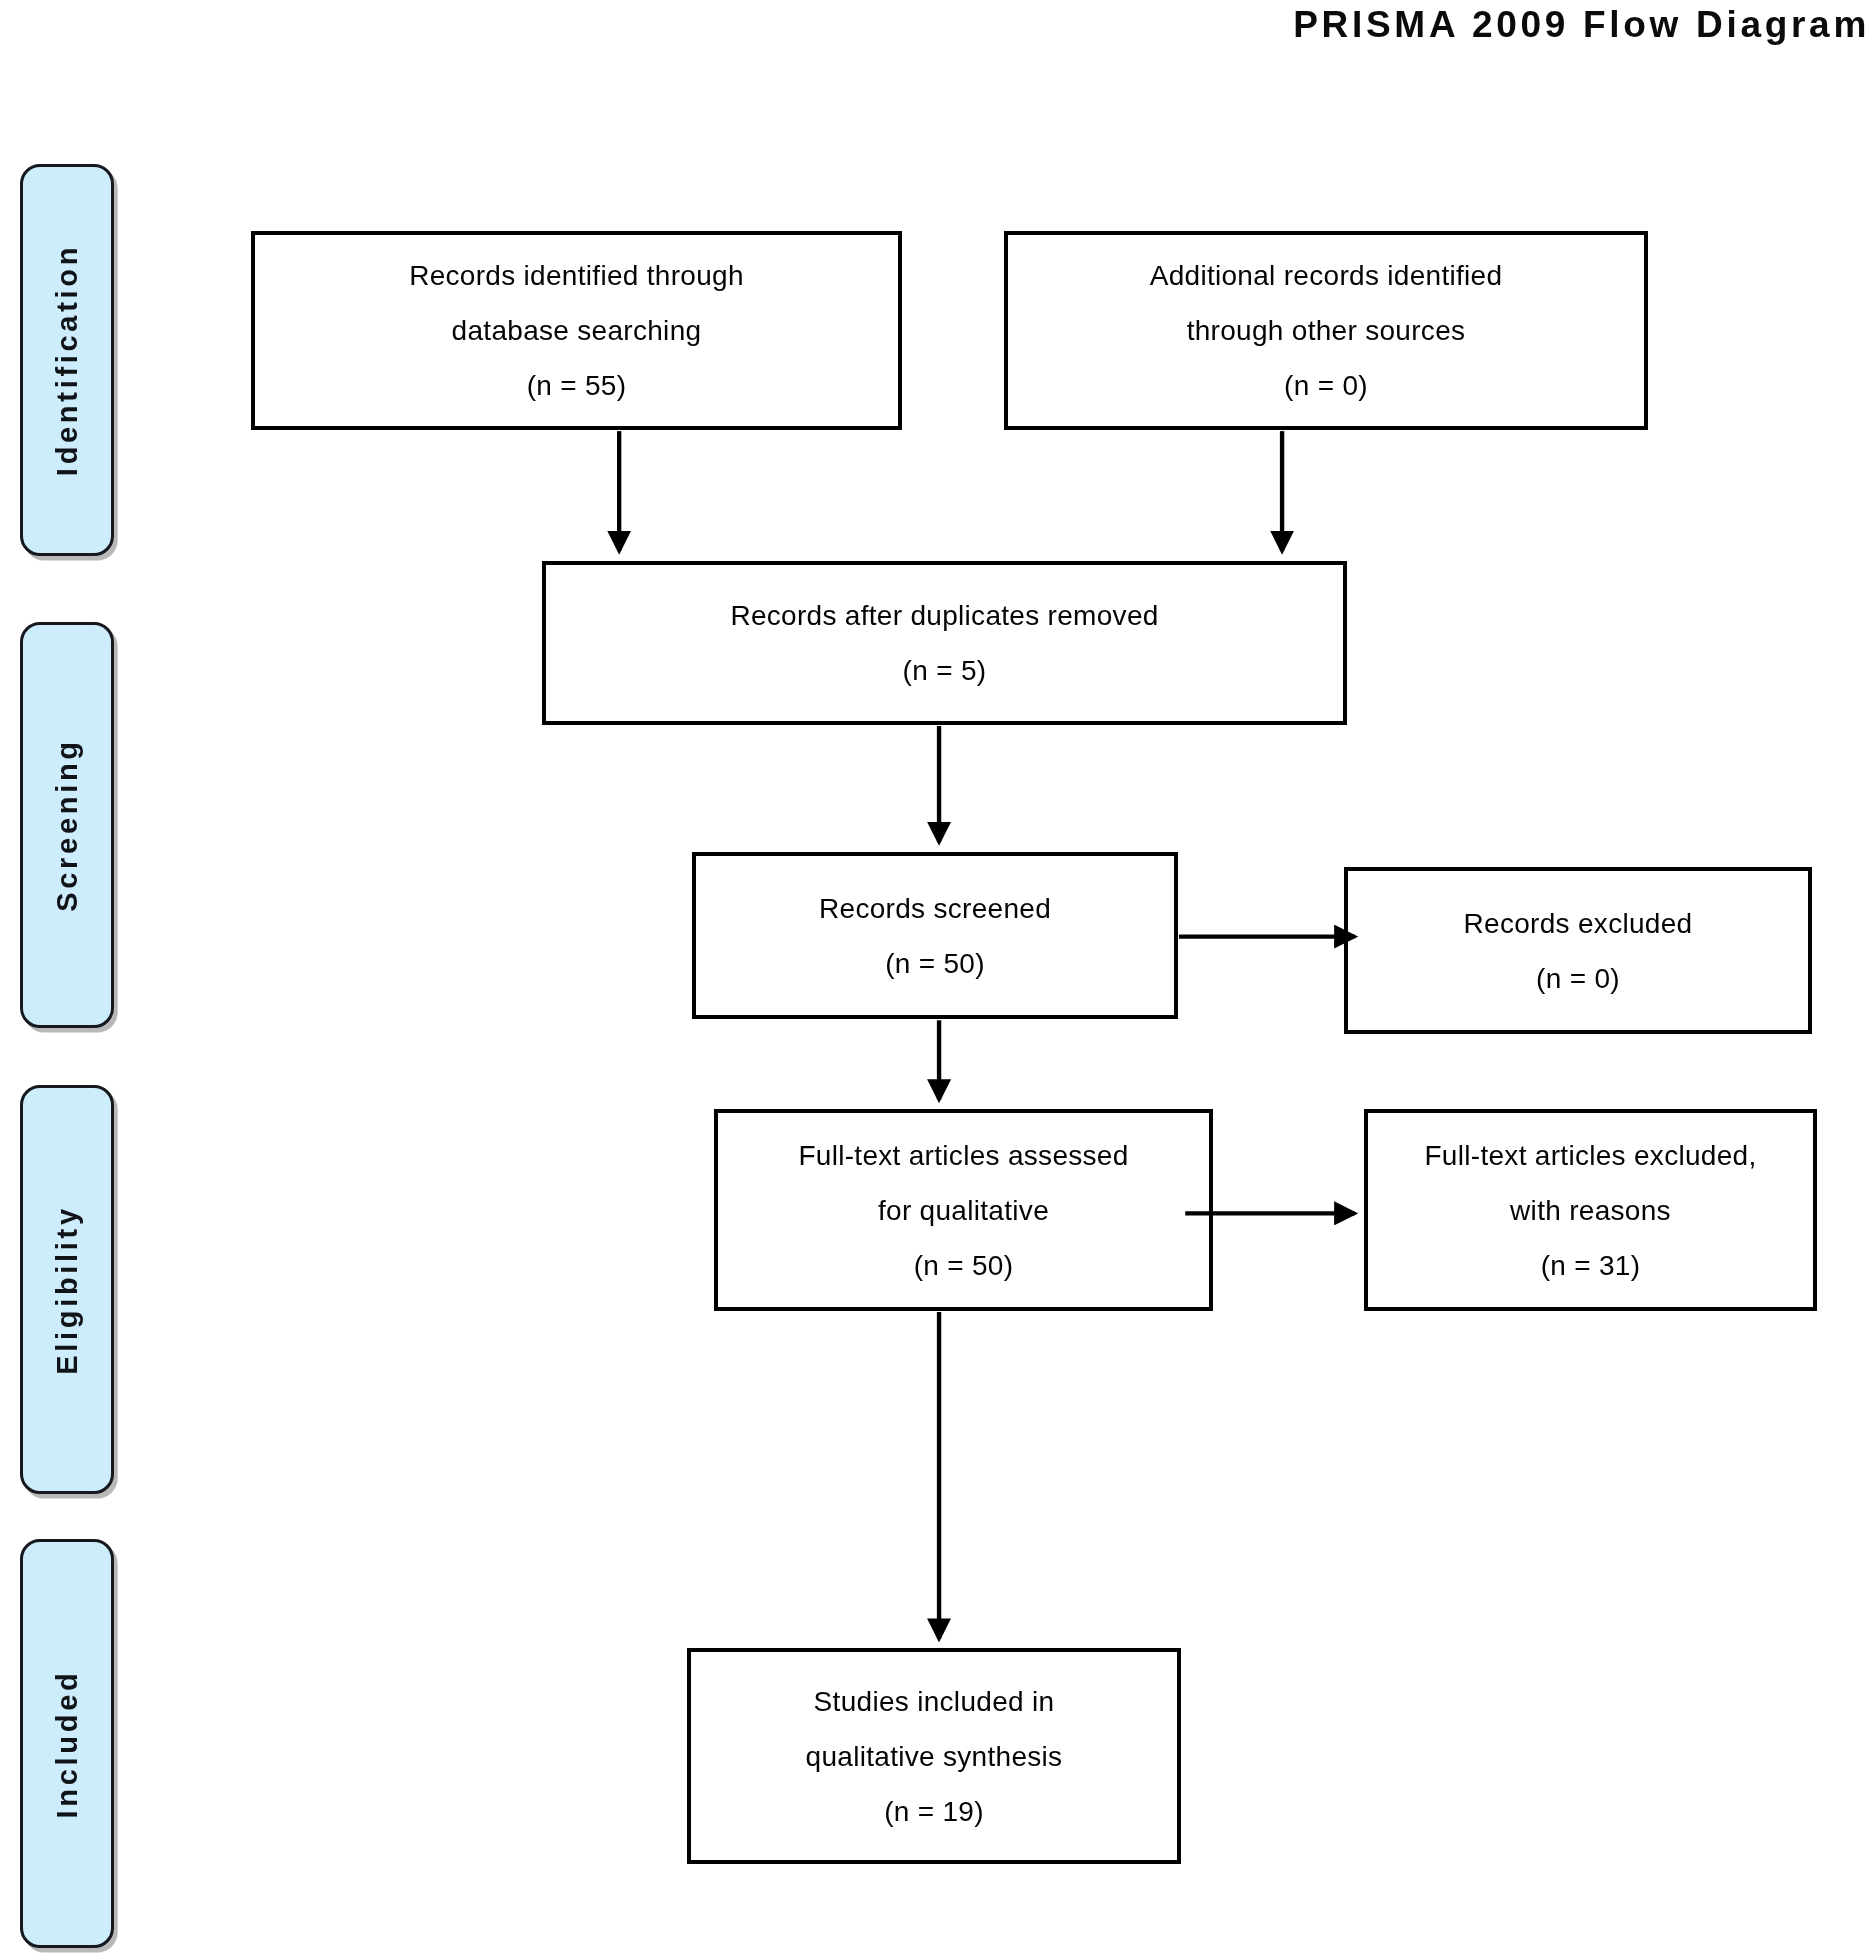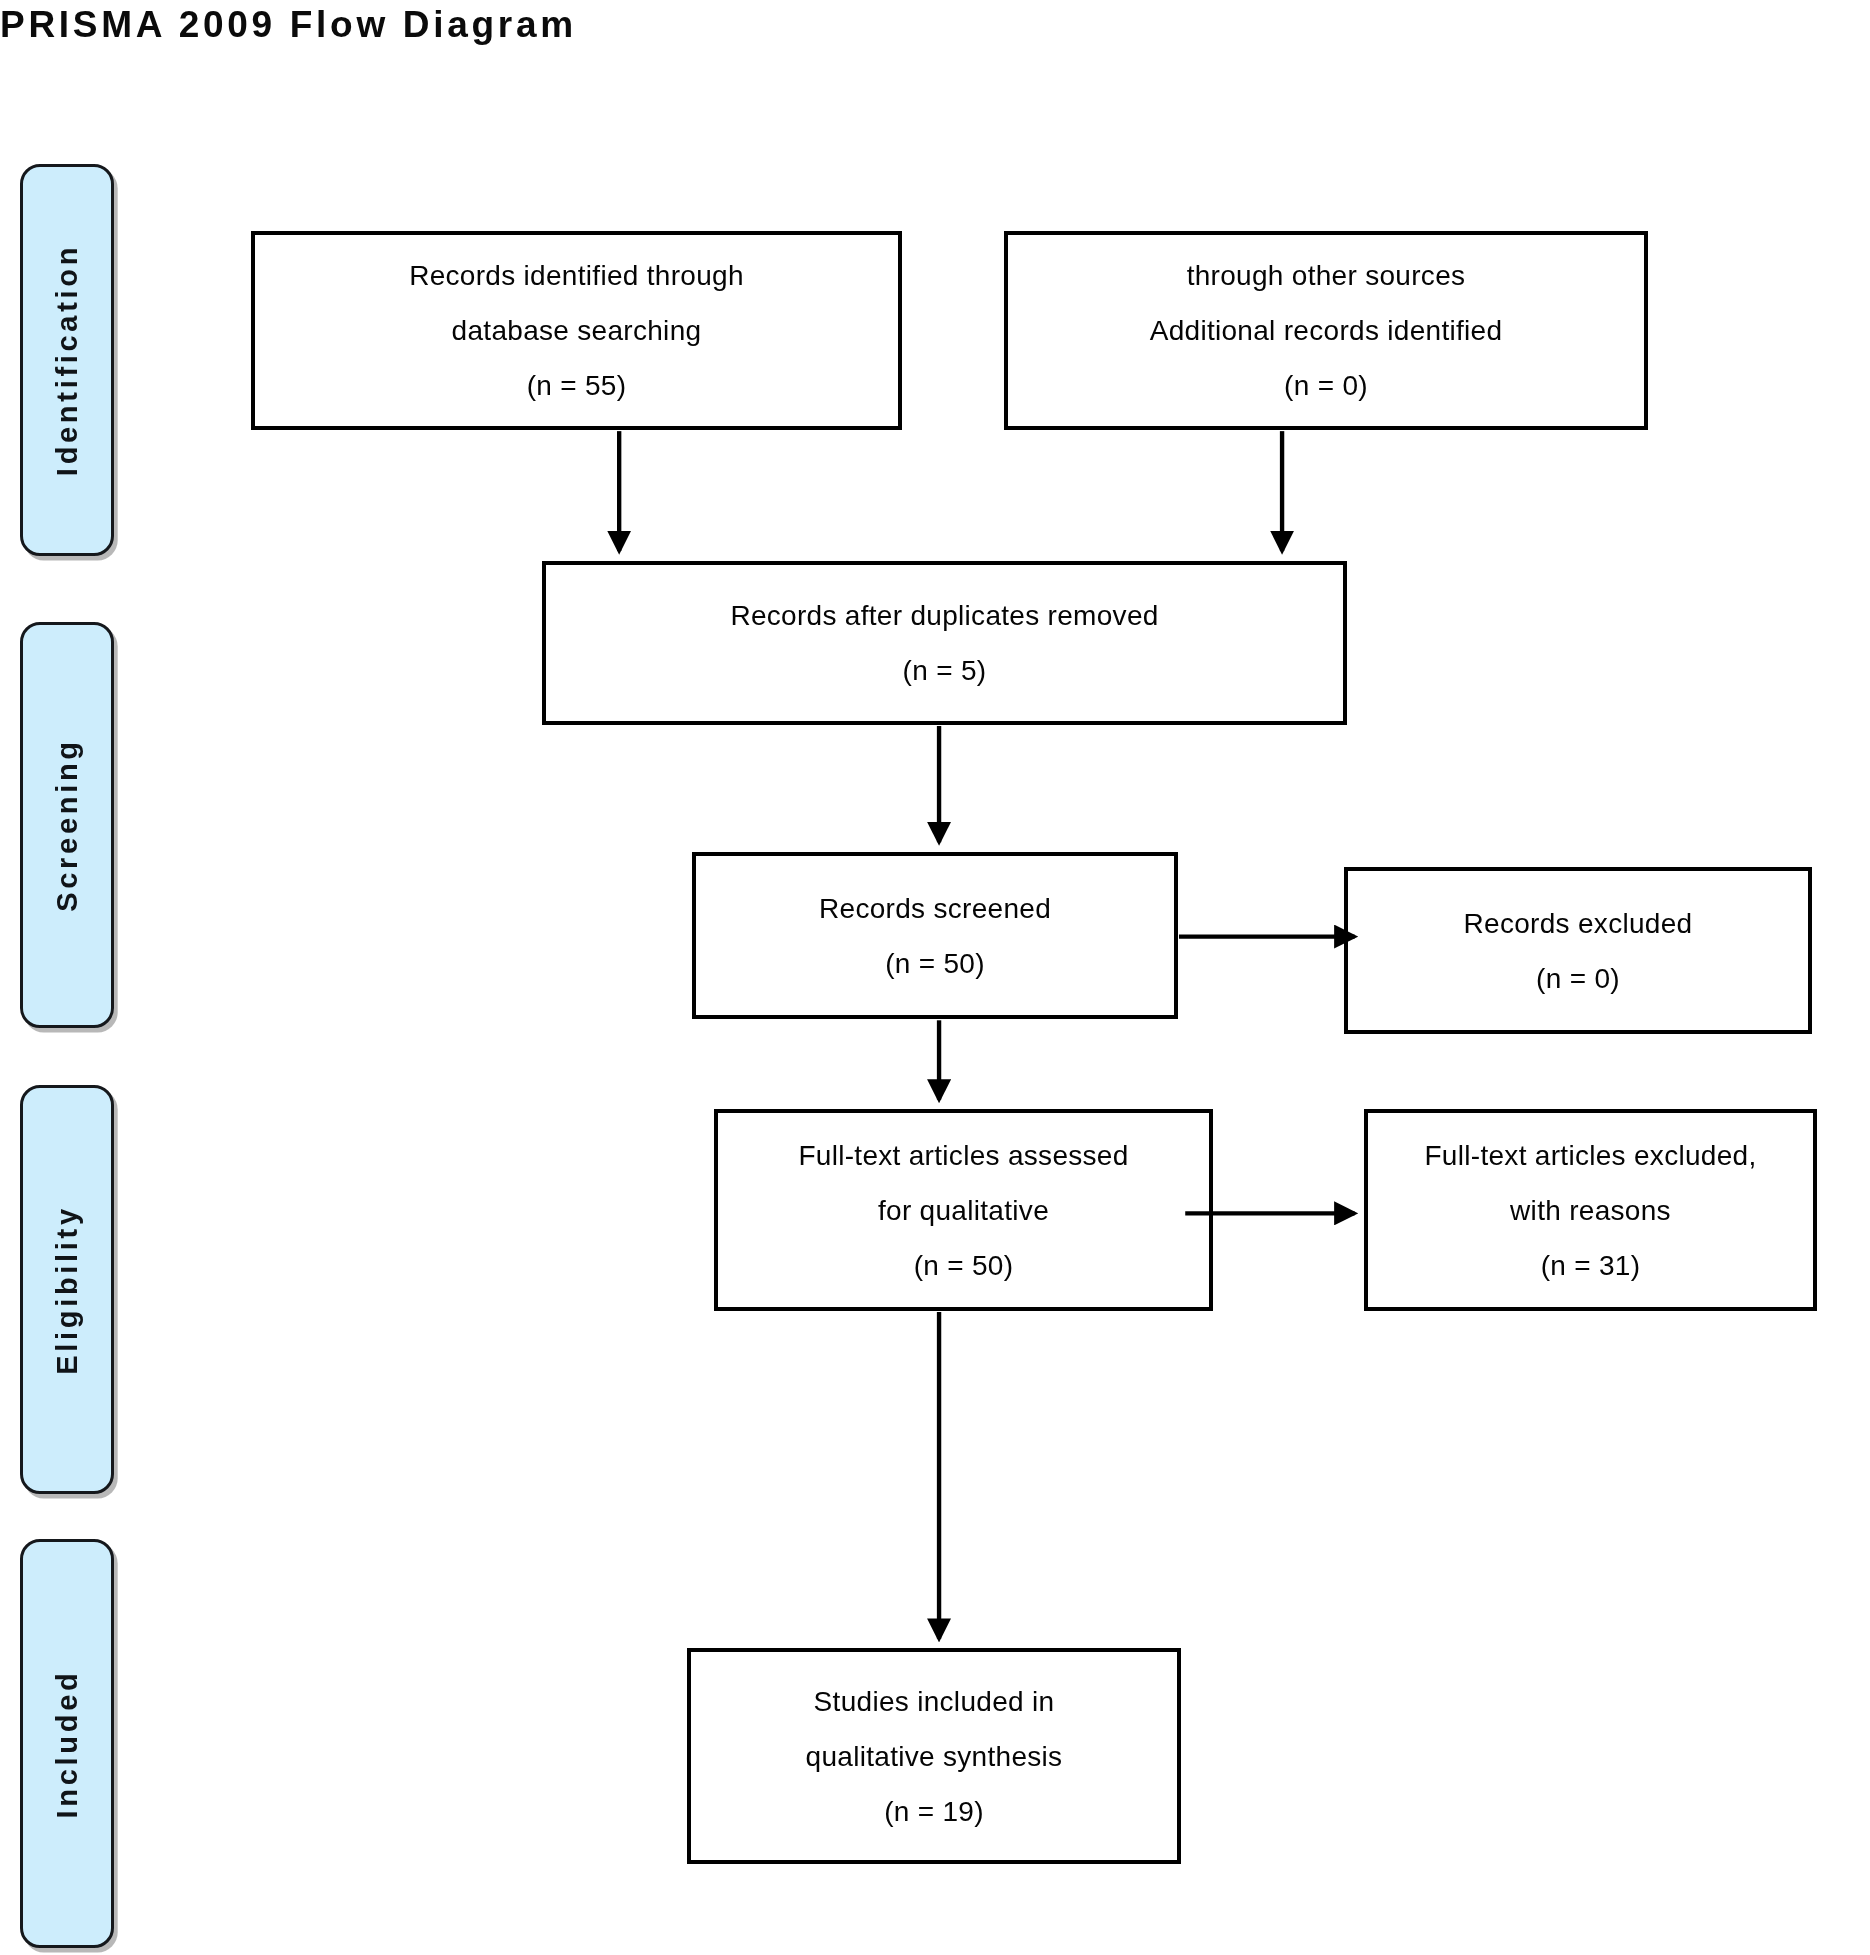--- a/index.html
+++ b/index.html
@@ -15,21 +15,21 @@
     font-family: "Liberation Sans", sans-serif;
     color: #000000;
     overflow: hidden;
   }
   .title {
     position: absolute;
     top: 3.7px;
     left: 0;
     width: 100%;
     margin: 0;
-    text-align: left;
+    text-align: right;
     font-size: 37px;
     font-weight: bold;
     letter-spacing: 3.7px;
     color: #0b0b0b;
   }
   
   .stage {
     position: absolute;
     left: 20px;
     width: 94px;
@@ -99,22 +99,22 @@
   <div class="fbox" style="left:251px;top:231px;width:651px;height:199px;">
     <div class="fbox-text">
       <span class="fline">Records identified through</span>
       <span class="fline">database searching</span>
       <span class="fline">(n = 55)</span>
     </div>
   </div>
 
   <div class="fbox" style="left:1004px;top:231px;width:644px;height:199px;">
     <div class="fbox-text">
+      <span class="fline">Additional records identified</span>
       <span class="fline">through other sources</span>
-      <span class="fline">Additional records identified</span>
       <span class="fline">(n = 0)</span>
     </div>
   </div>
 
   <div class="fbox" style="left:542px;top:561px;width:805px;height:164px;">
     <div class="fbox-text">
       <span class="fline">Records after duplicates removed</span>
       <span class="fline">(n = 5)</span>
     </div>
   </div>

